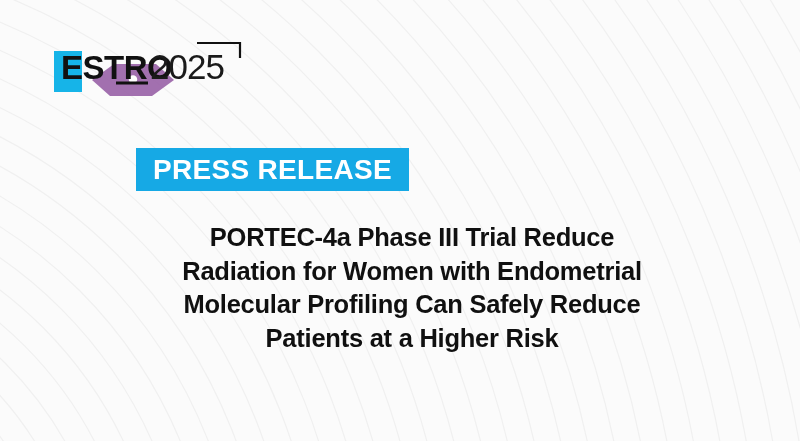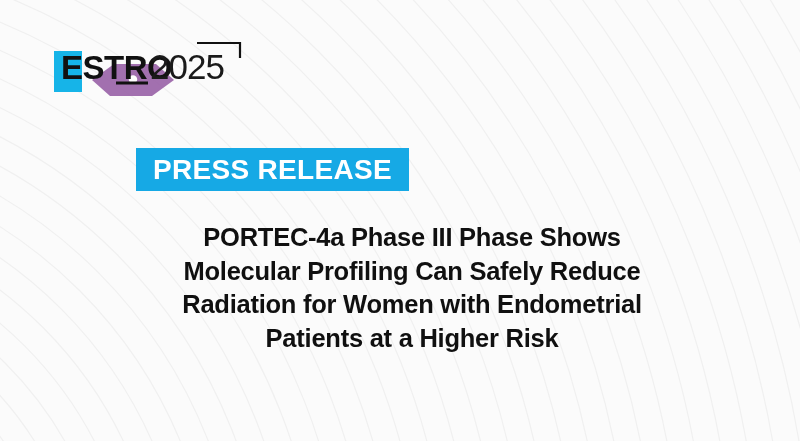--- a/index.html
+++ b/index.html
@@ -187,19 +187,19 @@
     </div>
 
 
   </div>
 
   <div id="press-release-badge">
     <span class="badge-label">PRESS RELEASE</span>
   </div>
 
   <h1 id="headline">
-    <span class="headline-line">PORTEC-4a Phase III Phase Shows</span>
+    <span class="headline-line">PORTEC-4a Phase III Trial Reduce</span>
+    <span class="headline-line">Radiation for Women with Endometrial</span>
     <span class="headline-line">Molecular Profiling Can Safely Reduce</span>
-    <span class="headline-line">Radiation for Women with Endometrial</span>
     <span class="headline-line">Patients at a Higher Risk</span>
   </h1>
 
 </div>
 
 </body></html>

